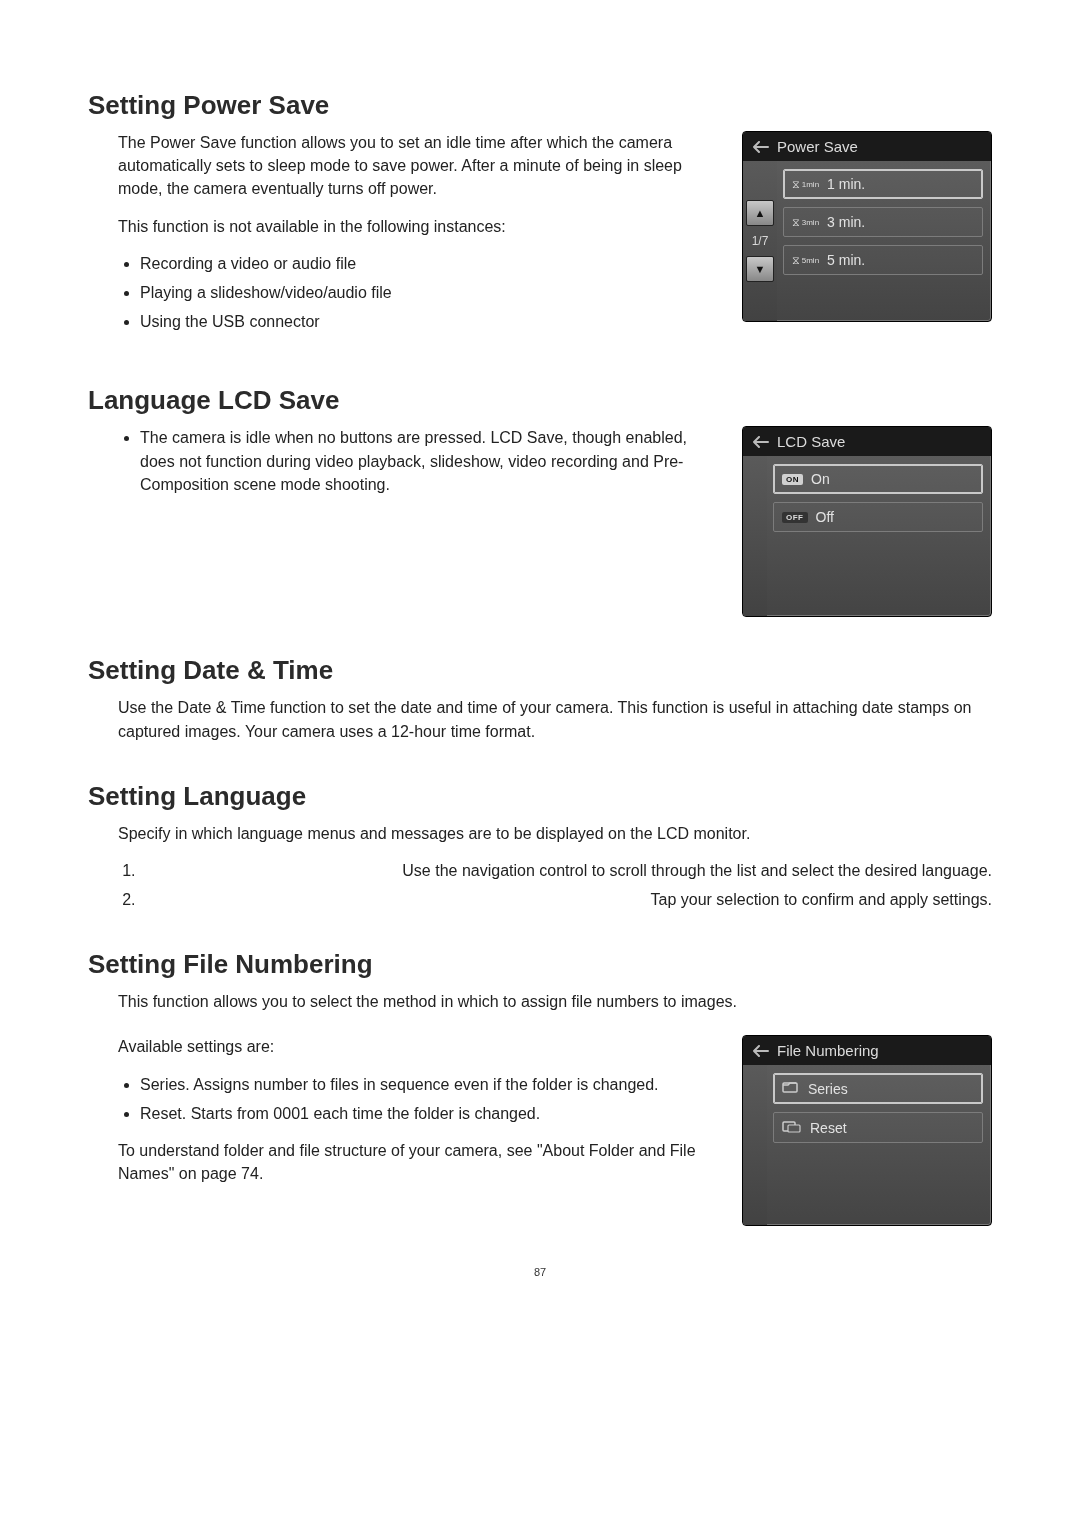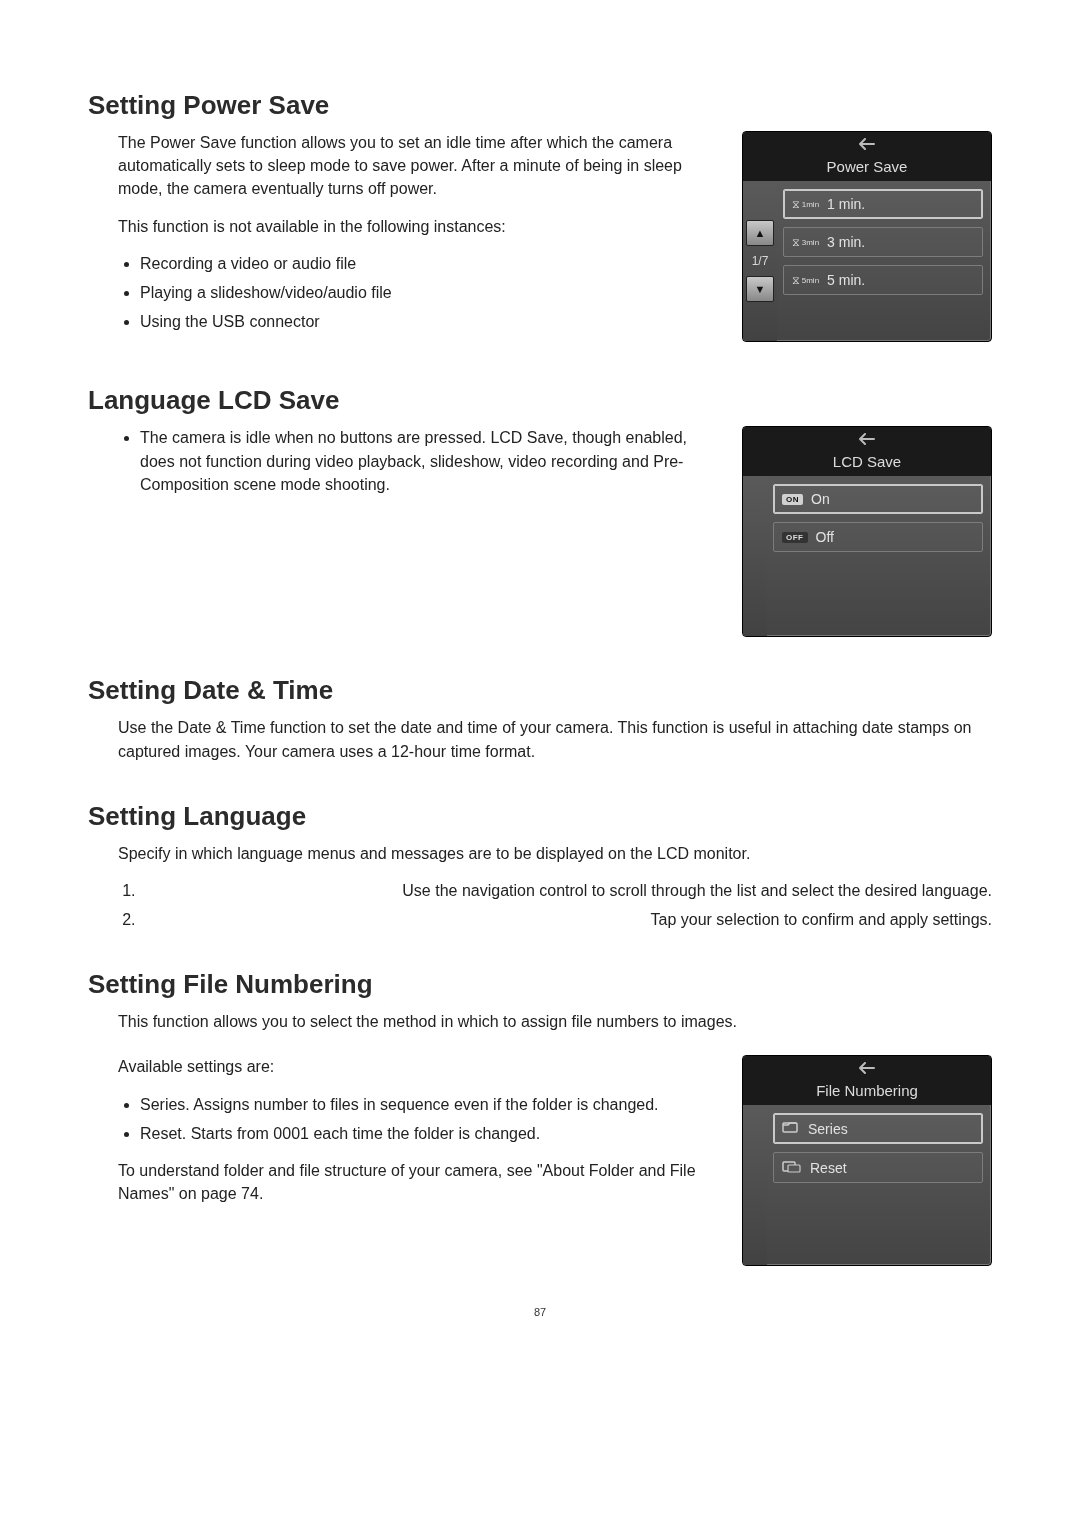--- a/index.html
+++ b/index.html
@@ -60,21 +60,20 @@
     font-family: Arial, sans-serif;
   }
   .lcd-header {
     background: #1a1a1a;
     color: #dcdcdc;
     padding: 6px 10px;
     font-size: 15px;
     display: flex;
     align-items: center;
        gap: 8px;
-       flex-direction: column;
   }
   .lcd-body {
     display: flex;
     min-height: 160px;
   }
   .lcd-sidebar {
     width: 34px;
     display: flex;
     flex-direction: column;
     align-items: center;

